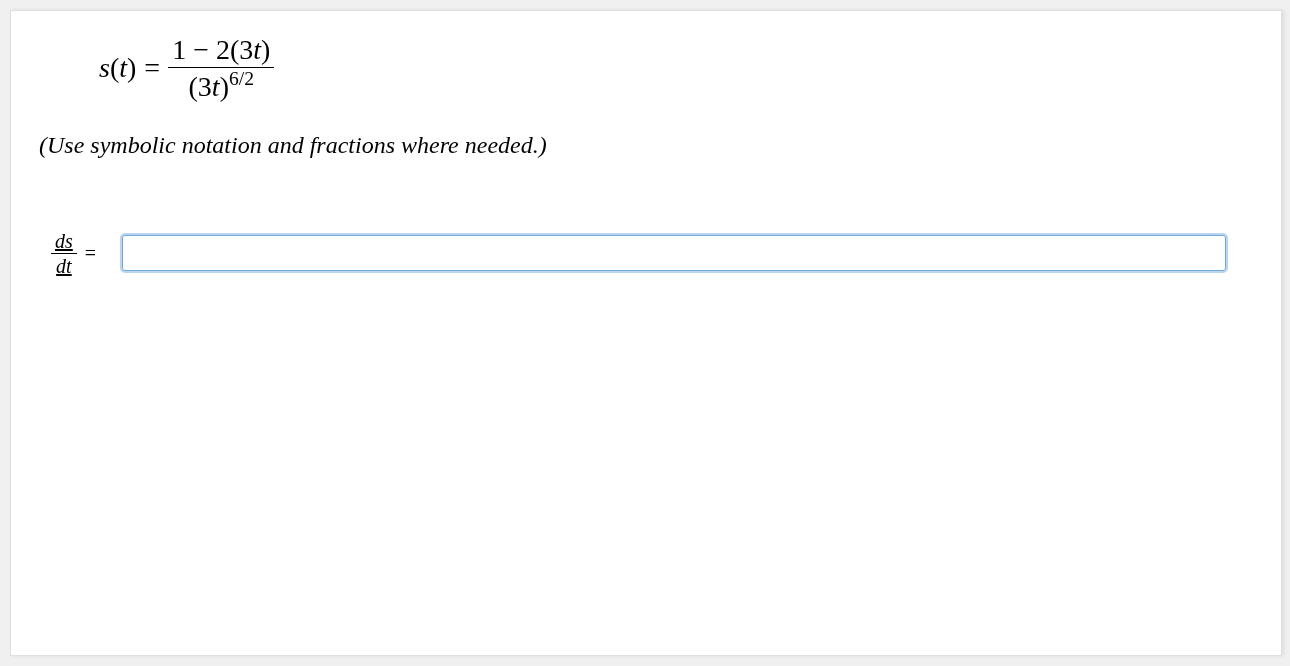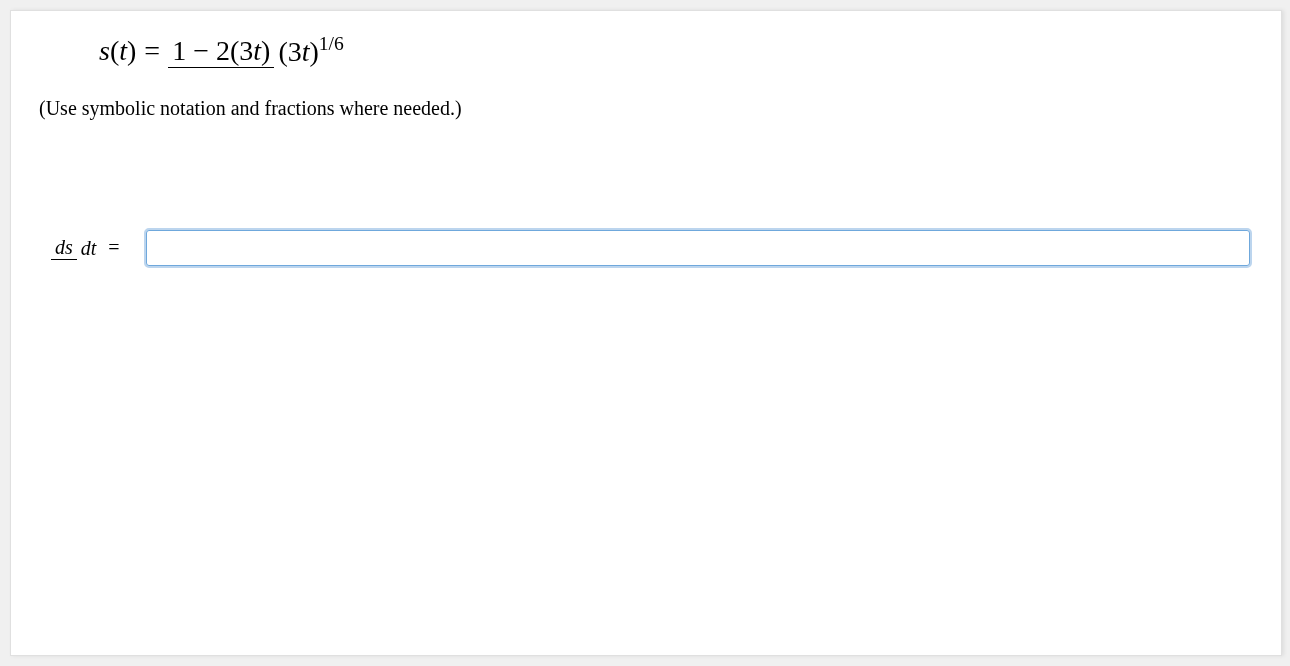--- a/index.html
+++ b/index.html
@@ -34,57 +34,59 @@
     align-items: center;
     font-style: italic;
     font-size: 28px;
   }
   .eq-sym {
     font-style: normal;
     margin: 0 8px;
   }
   .fraction {
     display: inline-flex;
-    flex-direction: row;
+    flex-direction: column;
     align-items: center;
     vertical-align: middle;
     font-style: normal;
   }
   .fraction .num,
   .fraction .den {
     padding: 0 4px;
     line-height: 1.2;
   }
   .fraction .num {
     border-bottom: 1px solid #000;
   }
   .sup {
     font-size: 0.7em;
     vertical-align: super;
     position: relative;
     top: -1px;
   }
   .note {
-    font-size: 20px;
-    margin-bottom: 110px;
+    font-size: 24px;
+    margin-bottom: 70px;
+    font-style: italic;
   }
   .answer-row {
     display: flex;
     align-items: center;
     margin-left: 12px;
   }
   .answer-label {
     display: flex;
     align-items: center;
     font-style: italic;
     font-size: 20px;
     margin-right: 18px;
   }
   .answer-label .fraction {
     font-style: italic;
+    text-decoration: underline;
   }
   .answer-input {
     flex: 1;
     max-width: 1090px;
     height: 30px;
     border: 1px solid #6fa8dc;
     outline: 2px solid #bcd5ee;
     outline-offset: 0;
     border-radius: 3px;
     padding: 2px 6px;
@@ -105,21 +107,21 @@
   <div class="equation-block">
     <span>
       <span class="varit">s</span><span class="upright">(</span><span class="varit">t</span><span class="upright">)</span>
     </span>
     <span class="eq-sym">=</span>
     <span class="fraction">
       <span class="num">
         <span class="upright">1 − 2(3</span><span class="varit">t</span><span class="upright">)</span>
       </span>
       <span class="den">
-        <span class="upright">(3</span><span class="varit">t</span><span class="upright">)</span><span class="sup upright">1/6</span>
+        <span class="upright">(3</span><span class="varit">t</span><span class="upright">)</span><span class="sup upright">6/2</span>
       </span>
     </span>
   </div>
 
   <div class="note">(Use symbolic notation and fractions where needed.)</div>
 
   <div class="answer-row">
     <div class="answer-label">
       <span class="fraction">
         <span class="num varit">ds</span>

